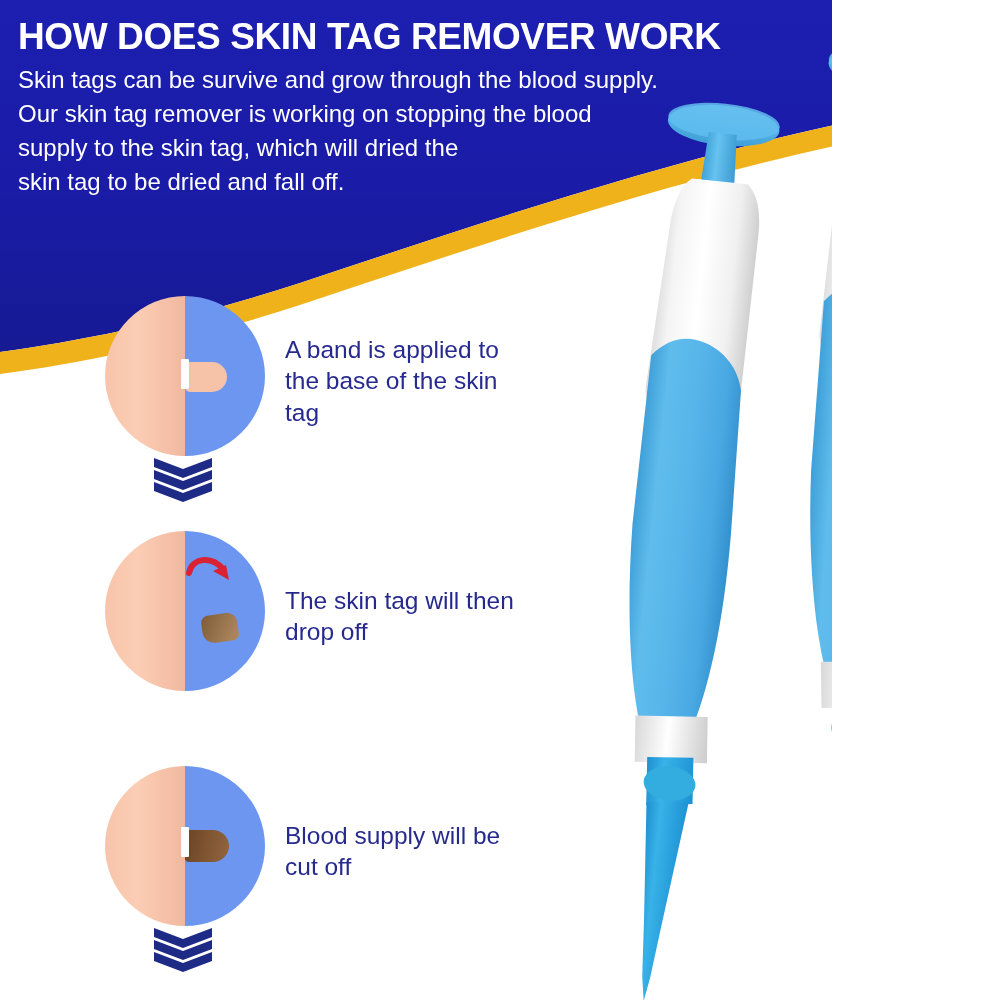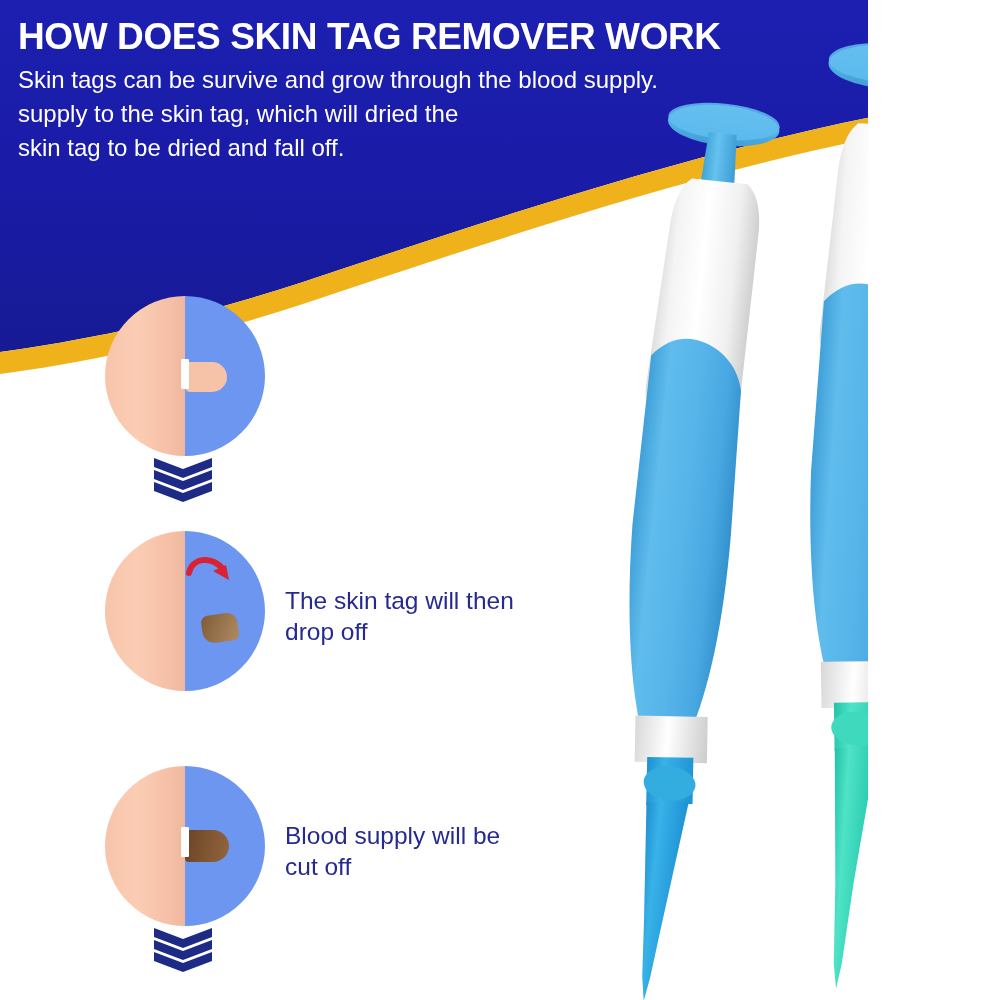--- a/index.html
+++ b/index.html
@@ -7,21 +7,20 @@
     width:1000px;height:1000px;
     background:#ffffff;
     font-family:"Liberation Sans", sans-serif;
     overflow:hidden;
   }
   #stage{
     position:relative;
     width:832px;height:1000px;
     background:#ffffff;
     overflow:hidden;
-    padding-left:36px;
   }
 
   
   #banner-svg{
     position:absolute;left:0;top:0;
     width:1000px;height:420px;
     z-index:1;
     pointer-events:none;
   }
   #banner-text{
@@ -162,33 +161,35 @@
 
     <path d="M0,0 L1000,0 L1000,95 C760,128 520,210 300,283 C200,316 90,340 0,352 Z" fill="url(#blueGrad)"></path>
 
     <path d="M1000,95 C760,128 520,210 300,283 C200,316 90,340 0,352
              L0,374 C92,362 204,337 306,303 C526,230 764,148 1000,116 Z" fill="#f0b21a"></path>
   </svg>
 
   <div id="banner-text">
     <h1 id="headline">HOW DOES SKIN TAG REMOVER WORK</h1>
     <div class="sub-line">Skin tags can be survive and grow through the blood supply.</div>
+    <div class="sub-line">Our skin tag remover is working on stopping the blood</div>
     <div class="sub-line">supply to the skin tag, which will dried the</div>
     <div class="sub-line">skin tag to be dried and fall off.</div>
   </div>
 
   <div id="steps">
 
     <div class="step">
       <div class="step-circle">
         <div class="half-skin"></div>
         <div class="half-blue"></div>
         <div class="tag-body tag-live"></div>
         <div class="tag-band tag-live-band"></div>
       </div>
+      <div class="step-caption">A band is applied to the base of the skin tag</div>
       <svg class="chevrons" style="top:160px" viewBox="0 0 70 46">
         <path d="M6,2  L35,13 L64,2  L64,11 L35,22 L6,11 Z" fill="#1d2a86"></path>
         <path d="M6,14 L35,25 L64,14 L64,23 L35,34 L6,23 Z" fill="#1d2a86"></path>
         <path d="M6,26 L35,37 L64,26 L64,35 L35,46 L6,35 Z" fill="#1d2a86"></path>
       </svg>
     </div>
 
     <div class="step" style="margin-top:65px">
       <div class="step-circle">
         <div class="half-skin"></div>

